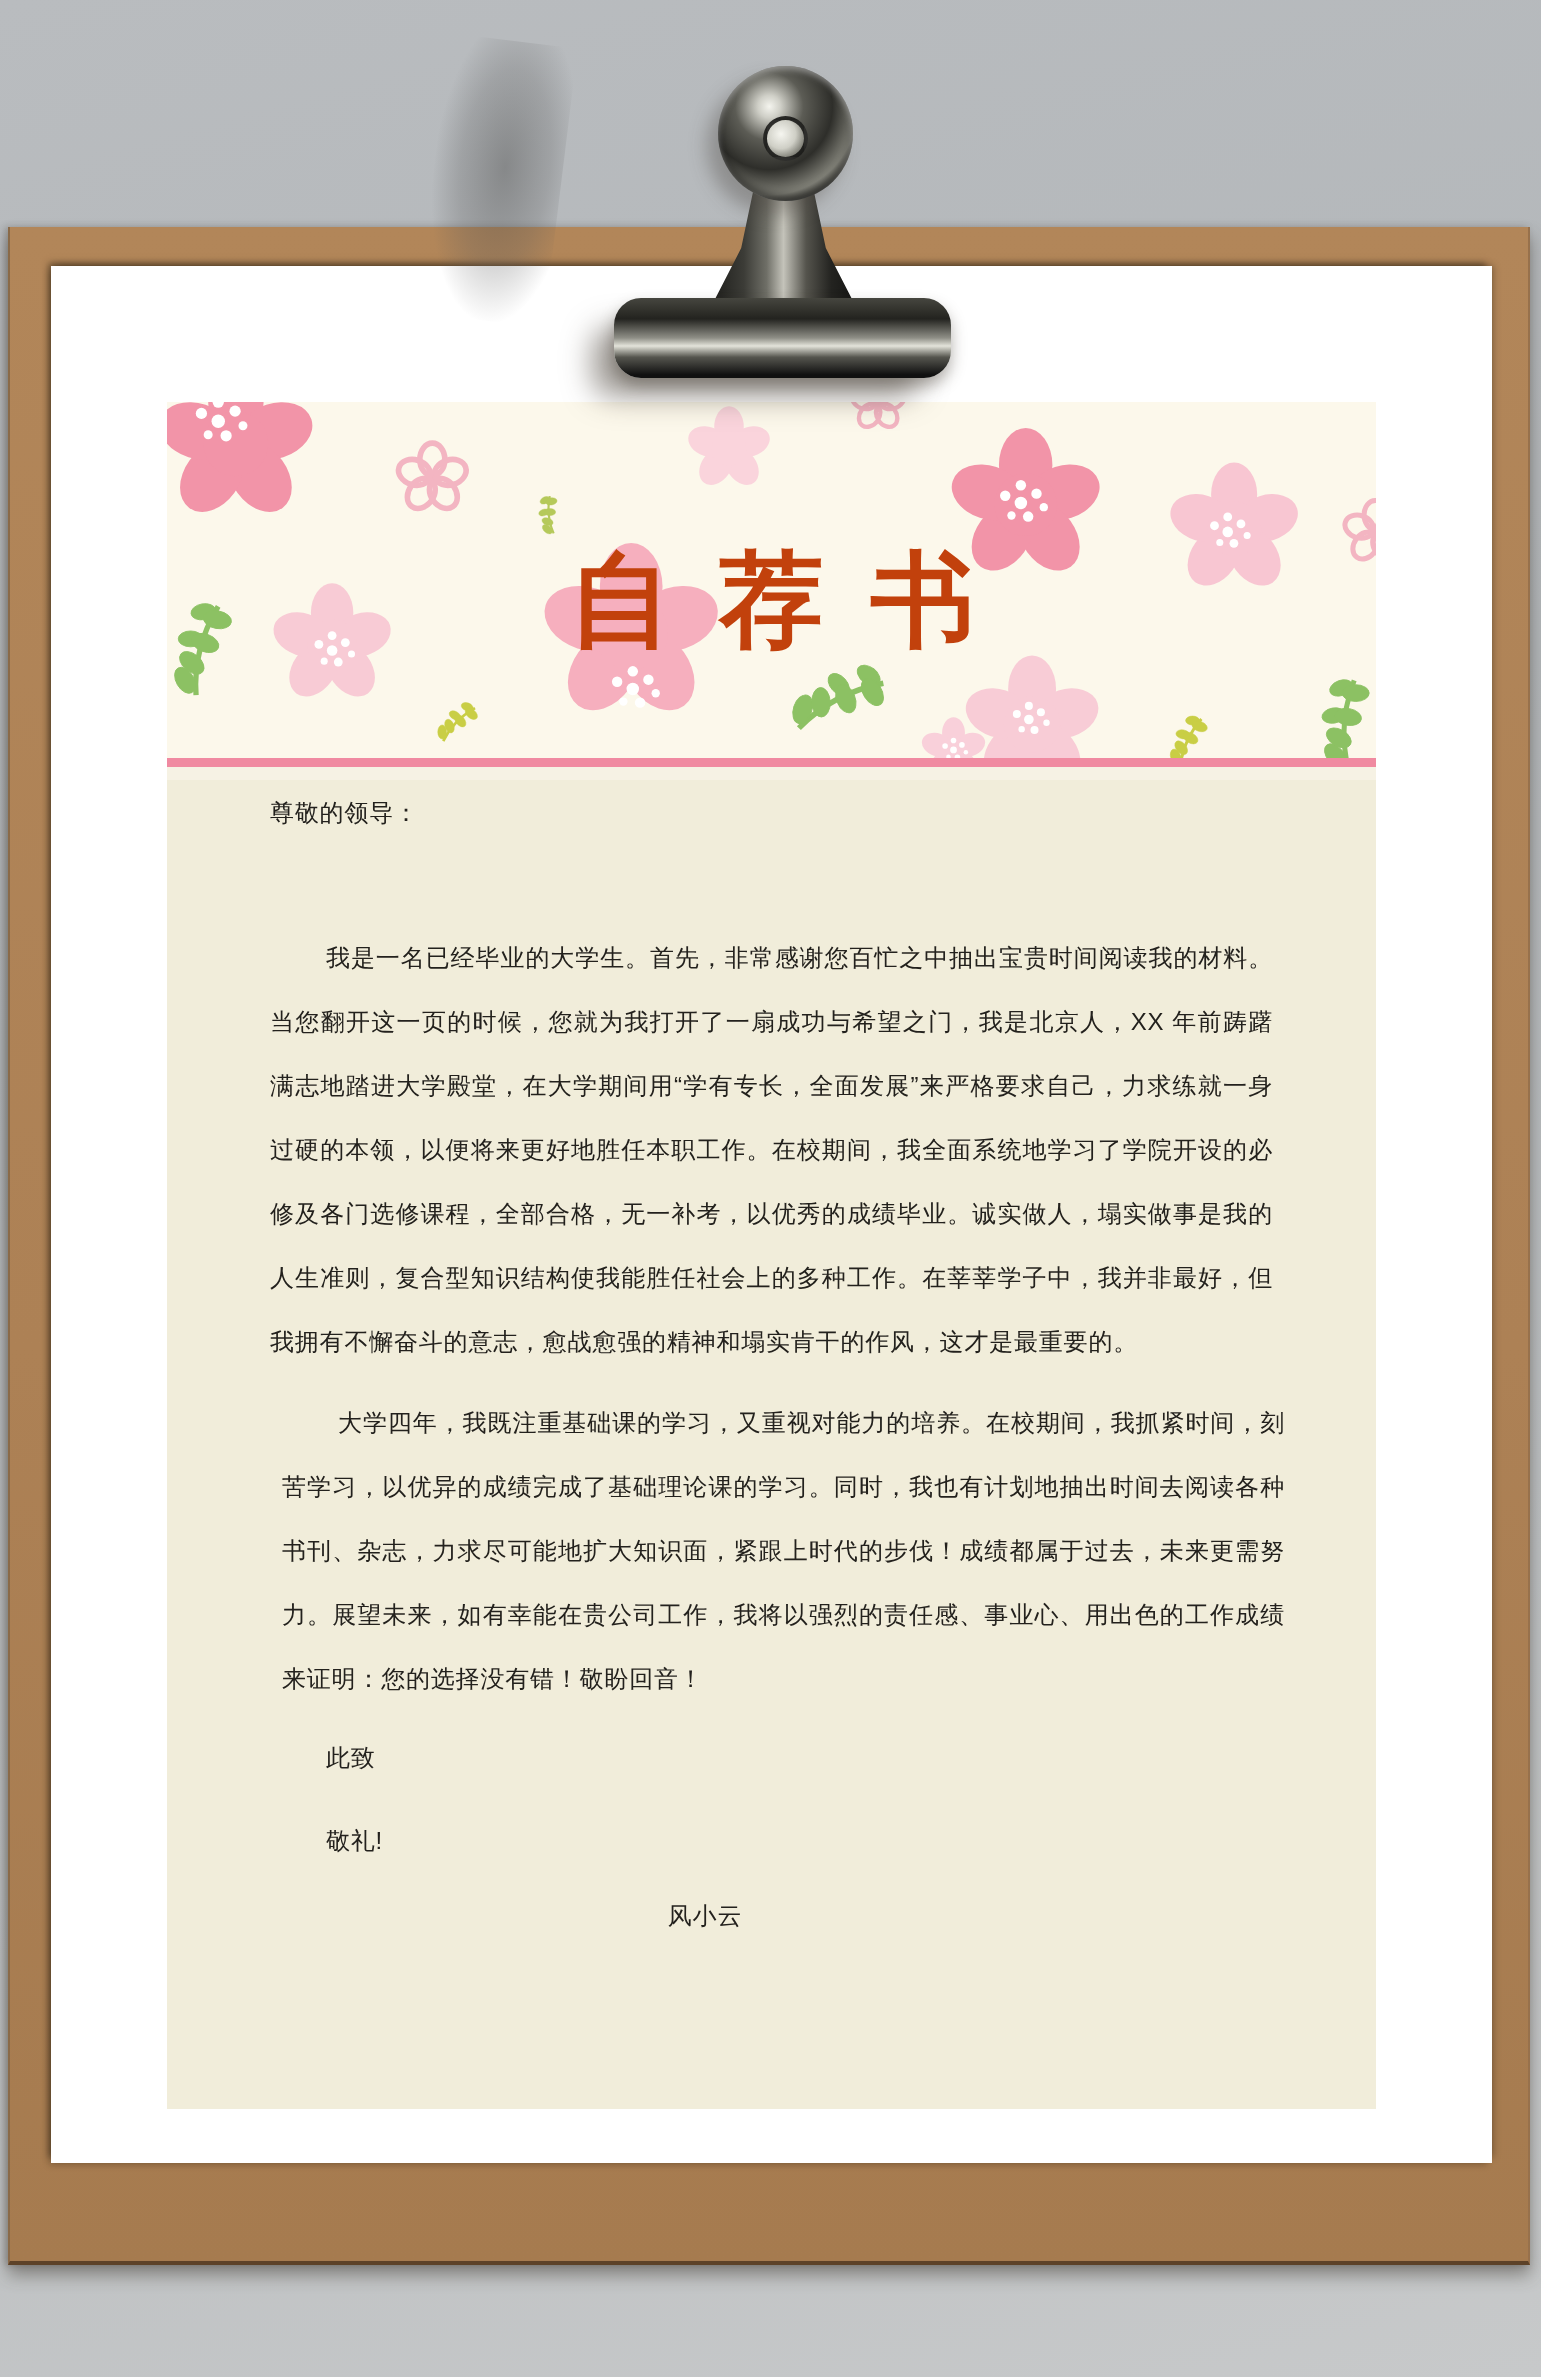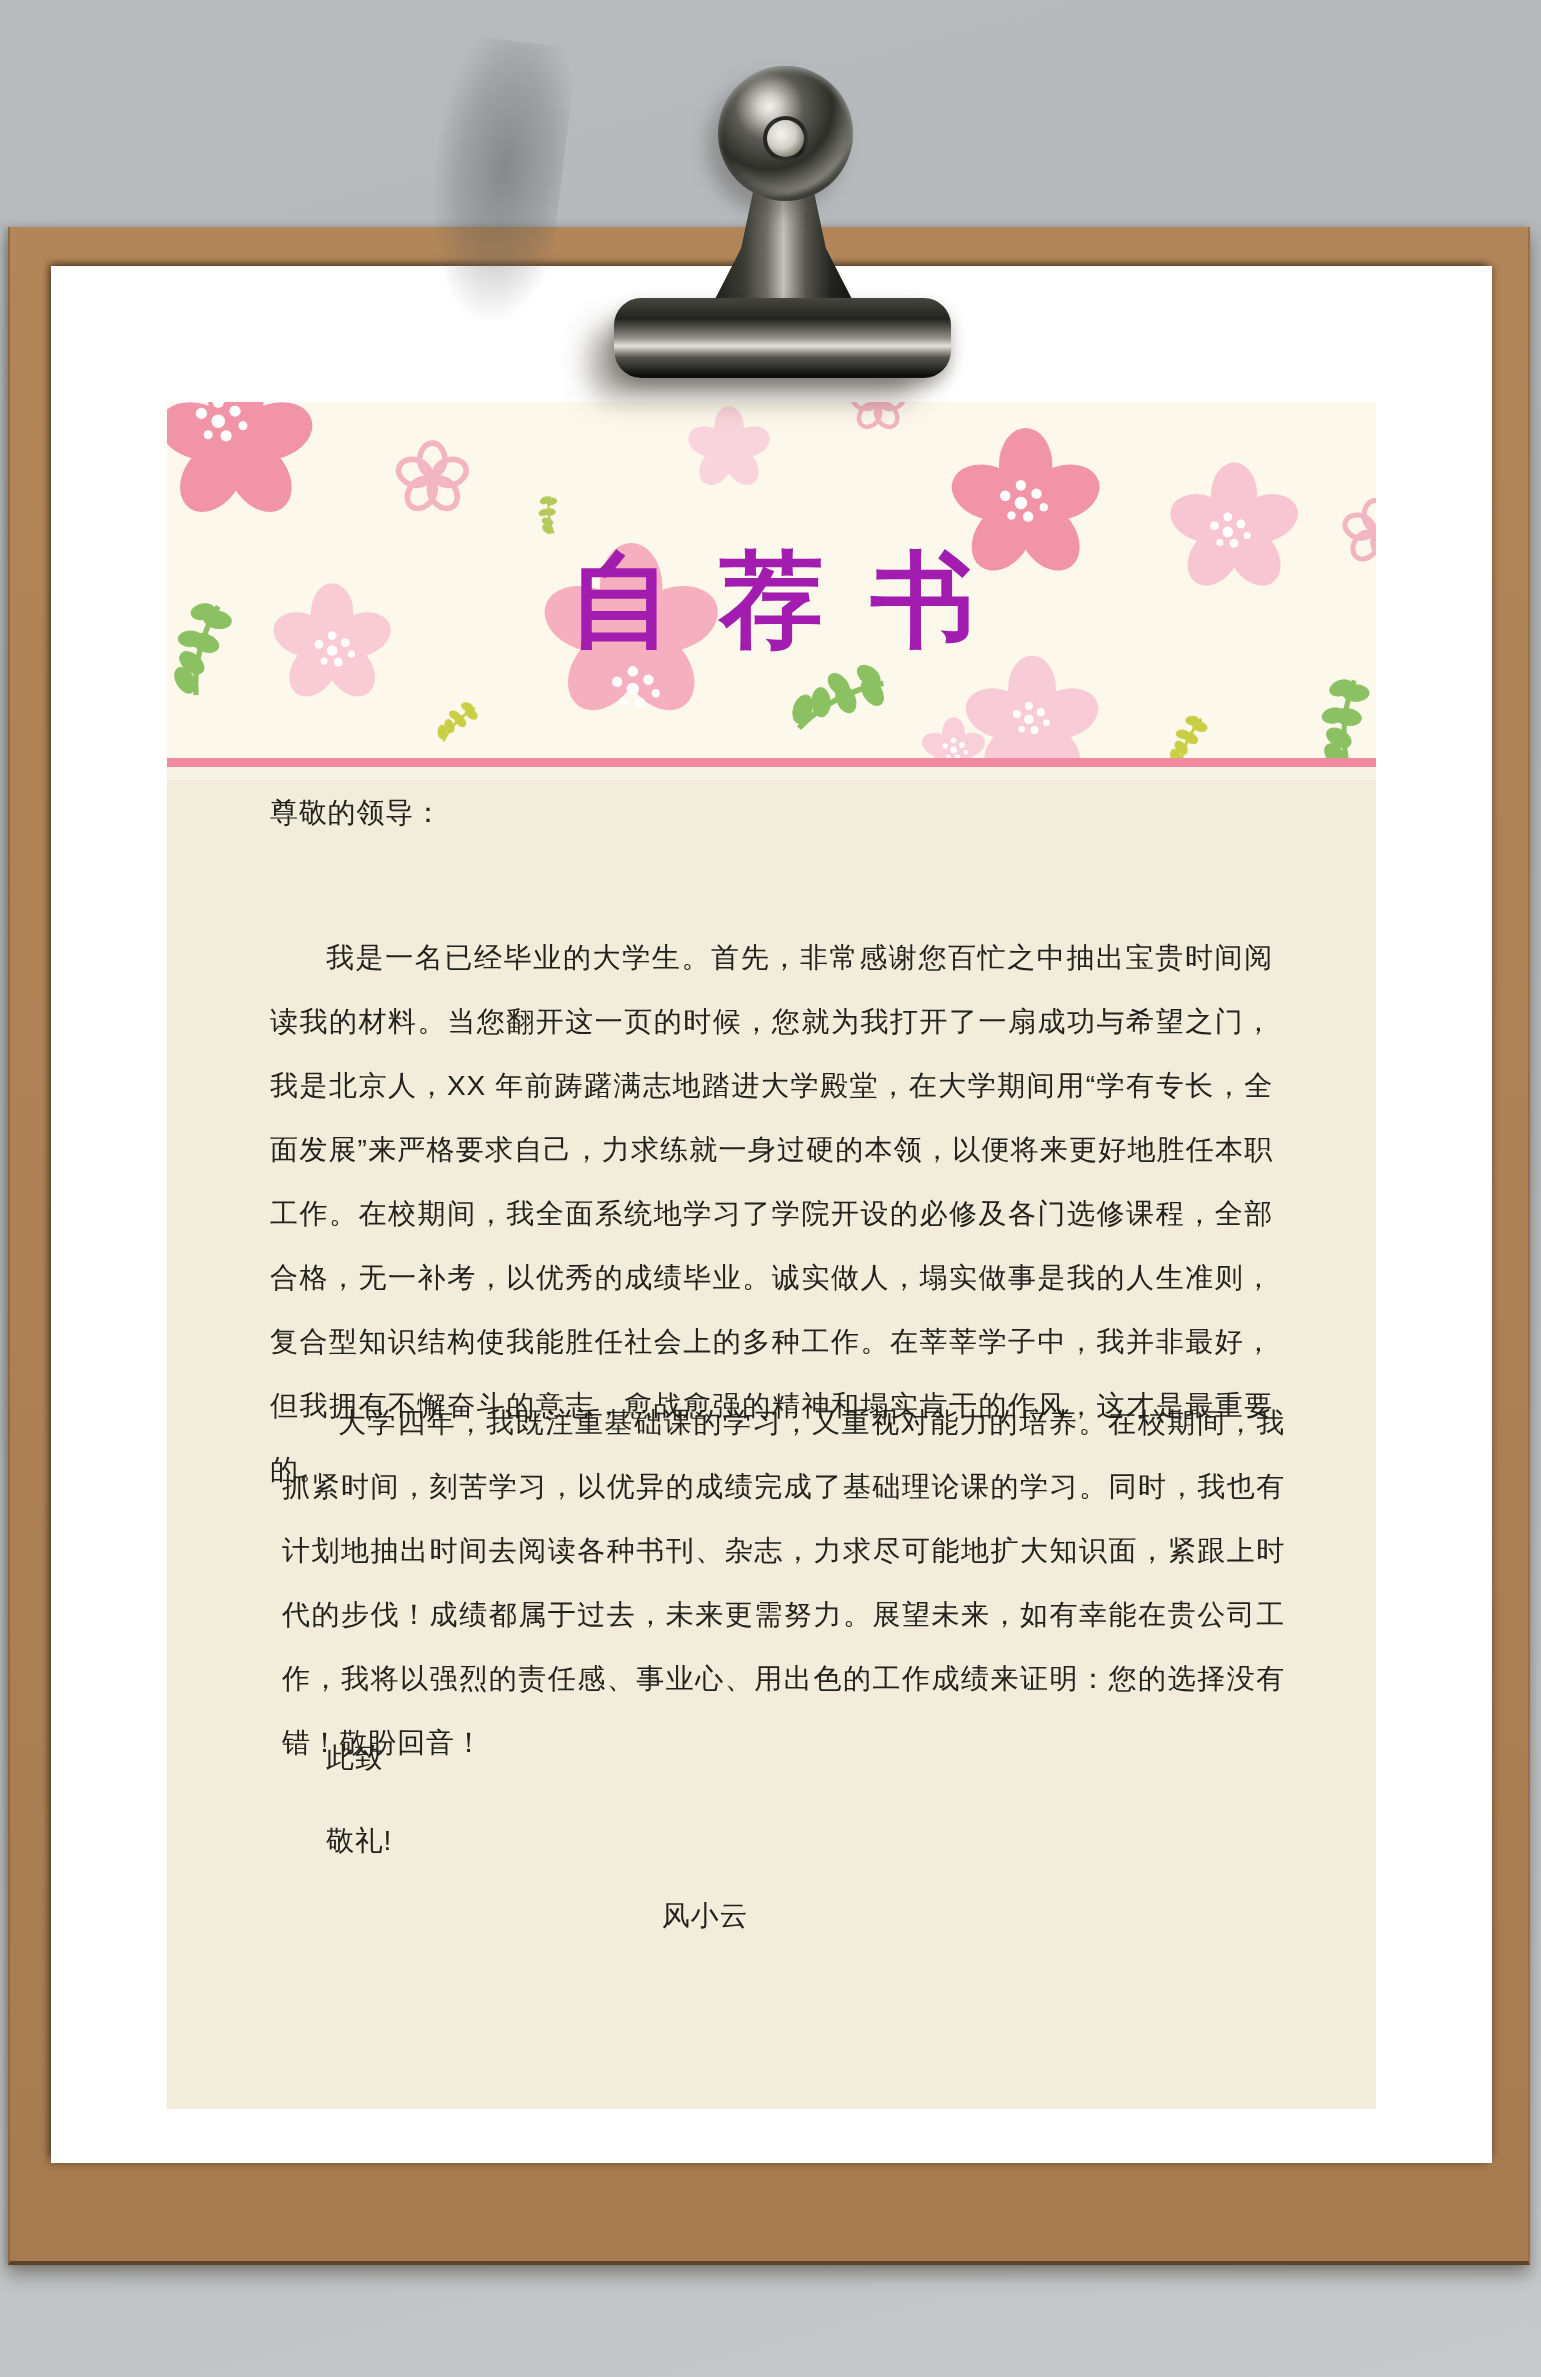--- a/index.html
+++ b/index.html
@@ -14,26 +14,26 @@
   
   .paper{position:absolute;left:51px;top:266px;width:1441px;height:1897px;background:#ffffff;
          box-shadow:-4px -4.8px 6.4px -1.6px rgba(54,40,24,.6), 4px -3.2px 6.4px -2.4px rgba(54,40,24,.35),
                     -3.2px 3.2px 6.4px -1.6px rgba(54,40,24,.3);}
   
   .letter{position:absolute;left:116px;top:136px;width:1209px;height:1707px;background:#f1edda;}
   .letter-header{position:absolute;left:0;top:0;width:1209px;height:356px;background:#fcf8eb;overflow:hidden;}
   .letter-header svg{position:absolute;left:0;top:0;}
   .title{position:absolute;top:135px;left:0;right:0;margin:0;text-align:center;
          font-family:"Liberation Serif","DejaVu Serif",serif;font-weight:700;
-         font-size:104px;line-height:128px;letter-spacing:47px;padding-left:47px;color:#a21caf;}
+         font-size:104px;line-height:128px;letter-spacing:47px;padding-left:47px;color:#c2410c;}
   .stripe{position:absolute;left:0;top:356px;width:1209px;height:8.8px;background:#f08aa1;}
   .letter-body{position:absolute;left:0;top:365px;width:1209px;height:1342px;background:#f1edda;}
   .letter-body::before{content:"";position:absolute;left:0;top:0;width:100%;height:13px;background:#f6f2e4;}
   .tb{position:absolute;left:103px;width:1003px;margin:0;color:#23211d;
-      font-size:28px;line-height:64px;letter-spacing:0.8px;}
+      font-size:24px;line-height:64px;letter-spacing:0.8px;}
   .greeting{top:14.4px;}
   .hello{top:75px;text-indent:56px;}
   .para{top:159px;text-indent:56px;text-align:justify;}
   .para2{top:624px;margin-left:12px;}
   .closing1{top:959px;text-indent:56px;}
   .closing2{top:1042px;text-indent:56px;}
   .signature{top:1117px;width:870px;text-align:center;}
   
   .clip-wall-shadow{position:absolute;left:433px;top:40px;width:128px;height:281px;
         background:radial-gradient(ellipse at 55% 45%,rgba(75,75,74,.45) 0%,rgba(90,90,90,.25) 45%,rgba(120,120,120,0) 72%);

